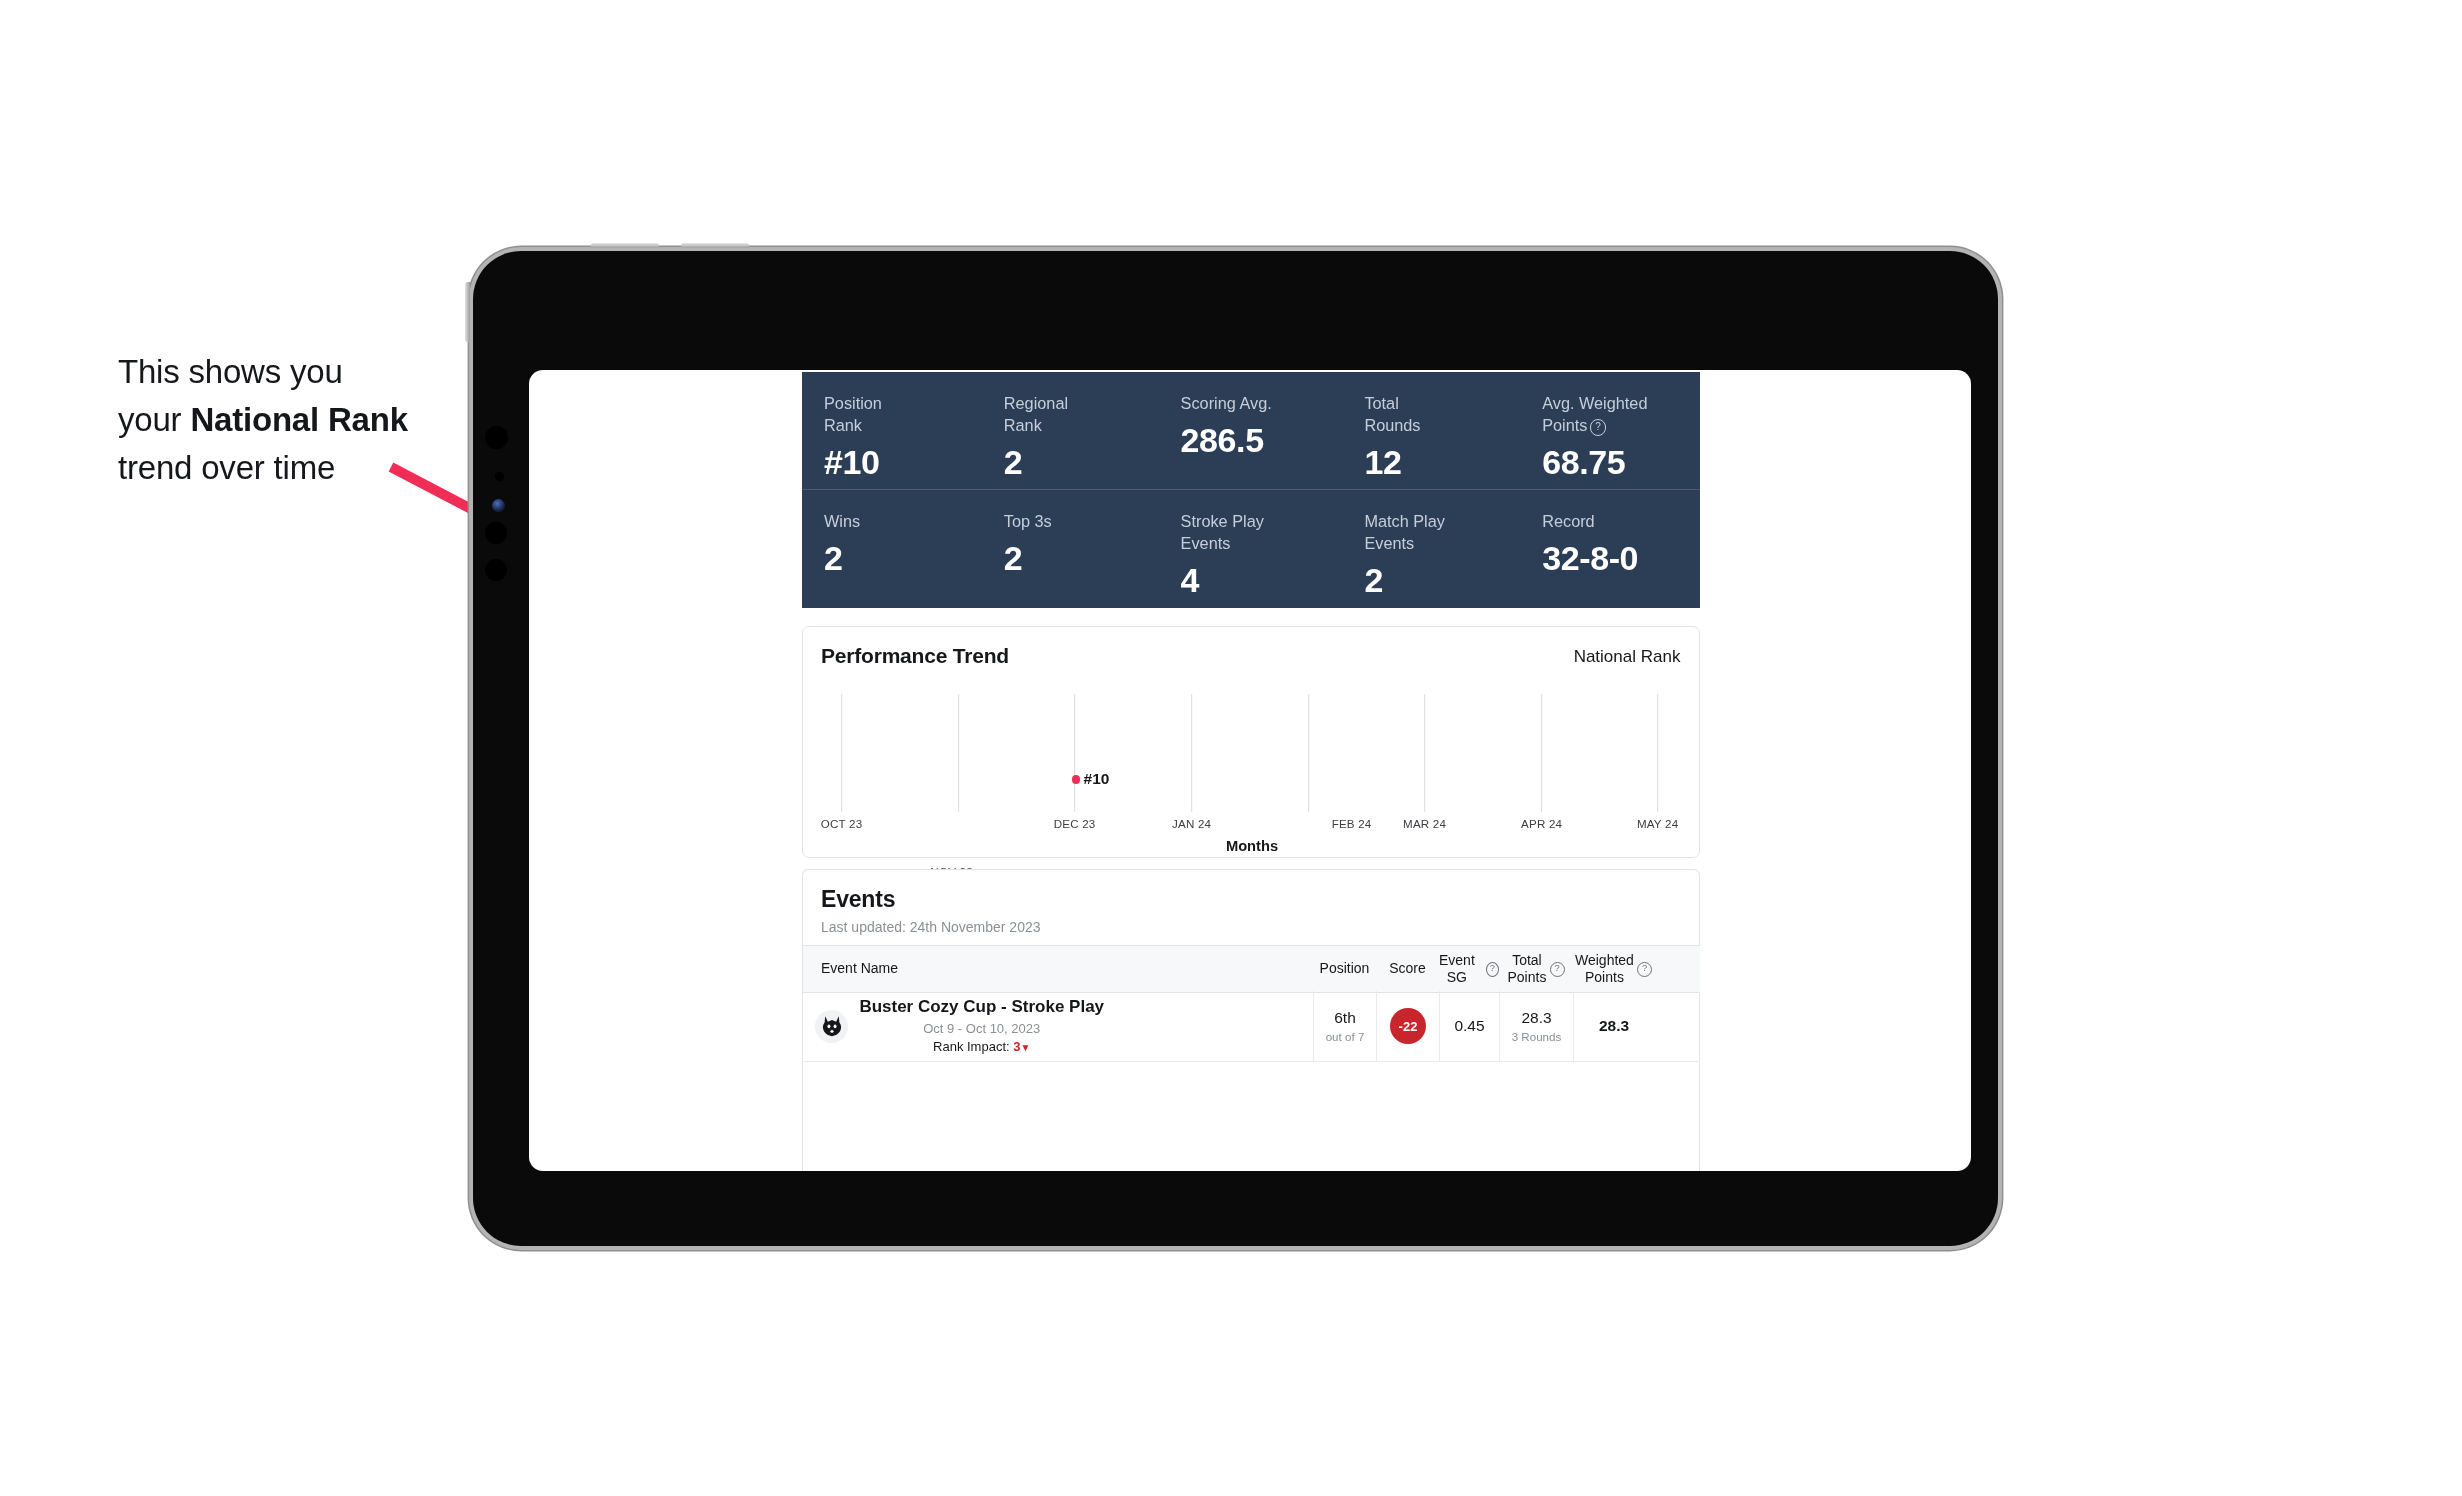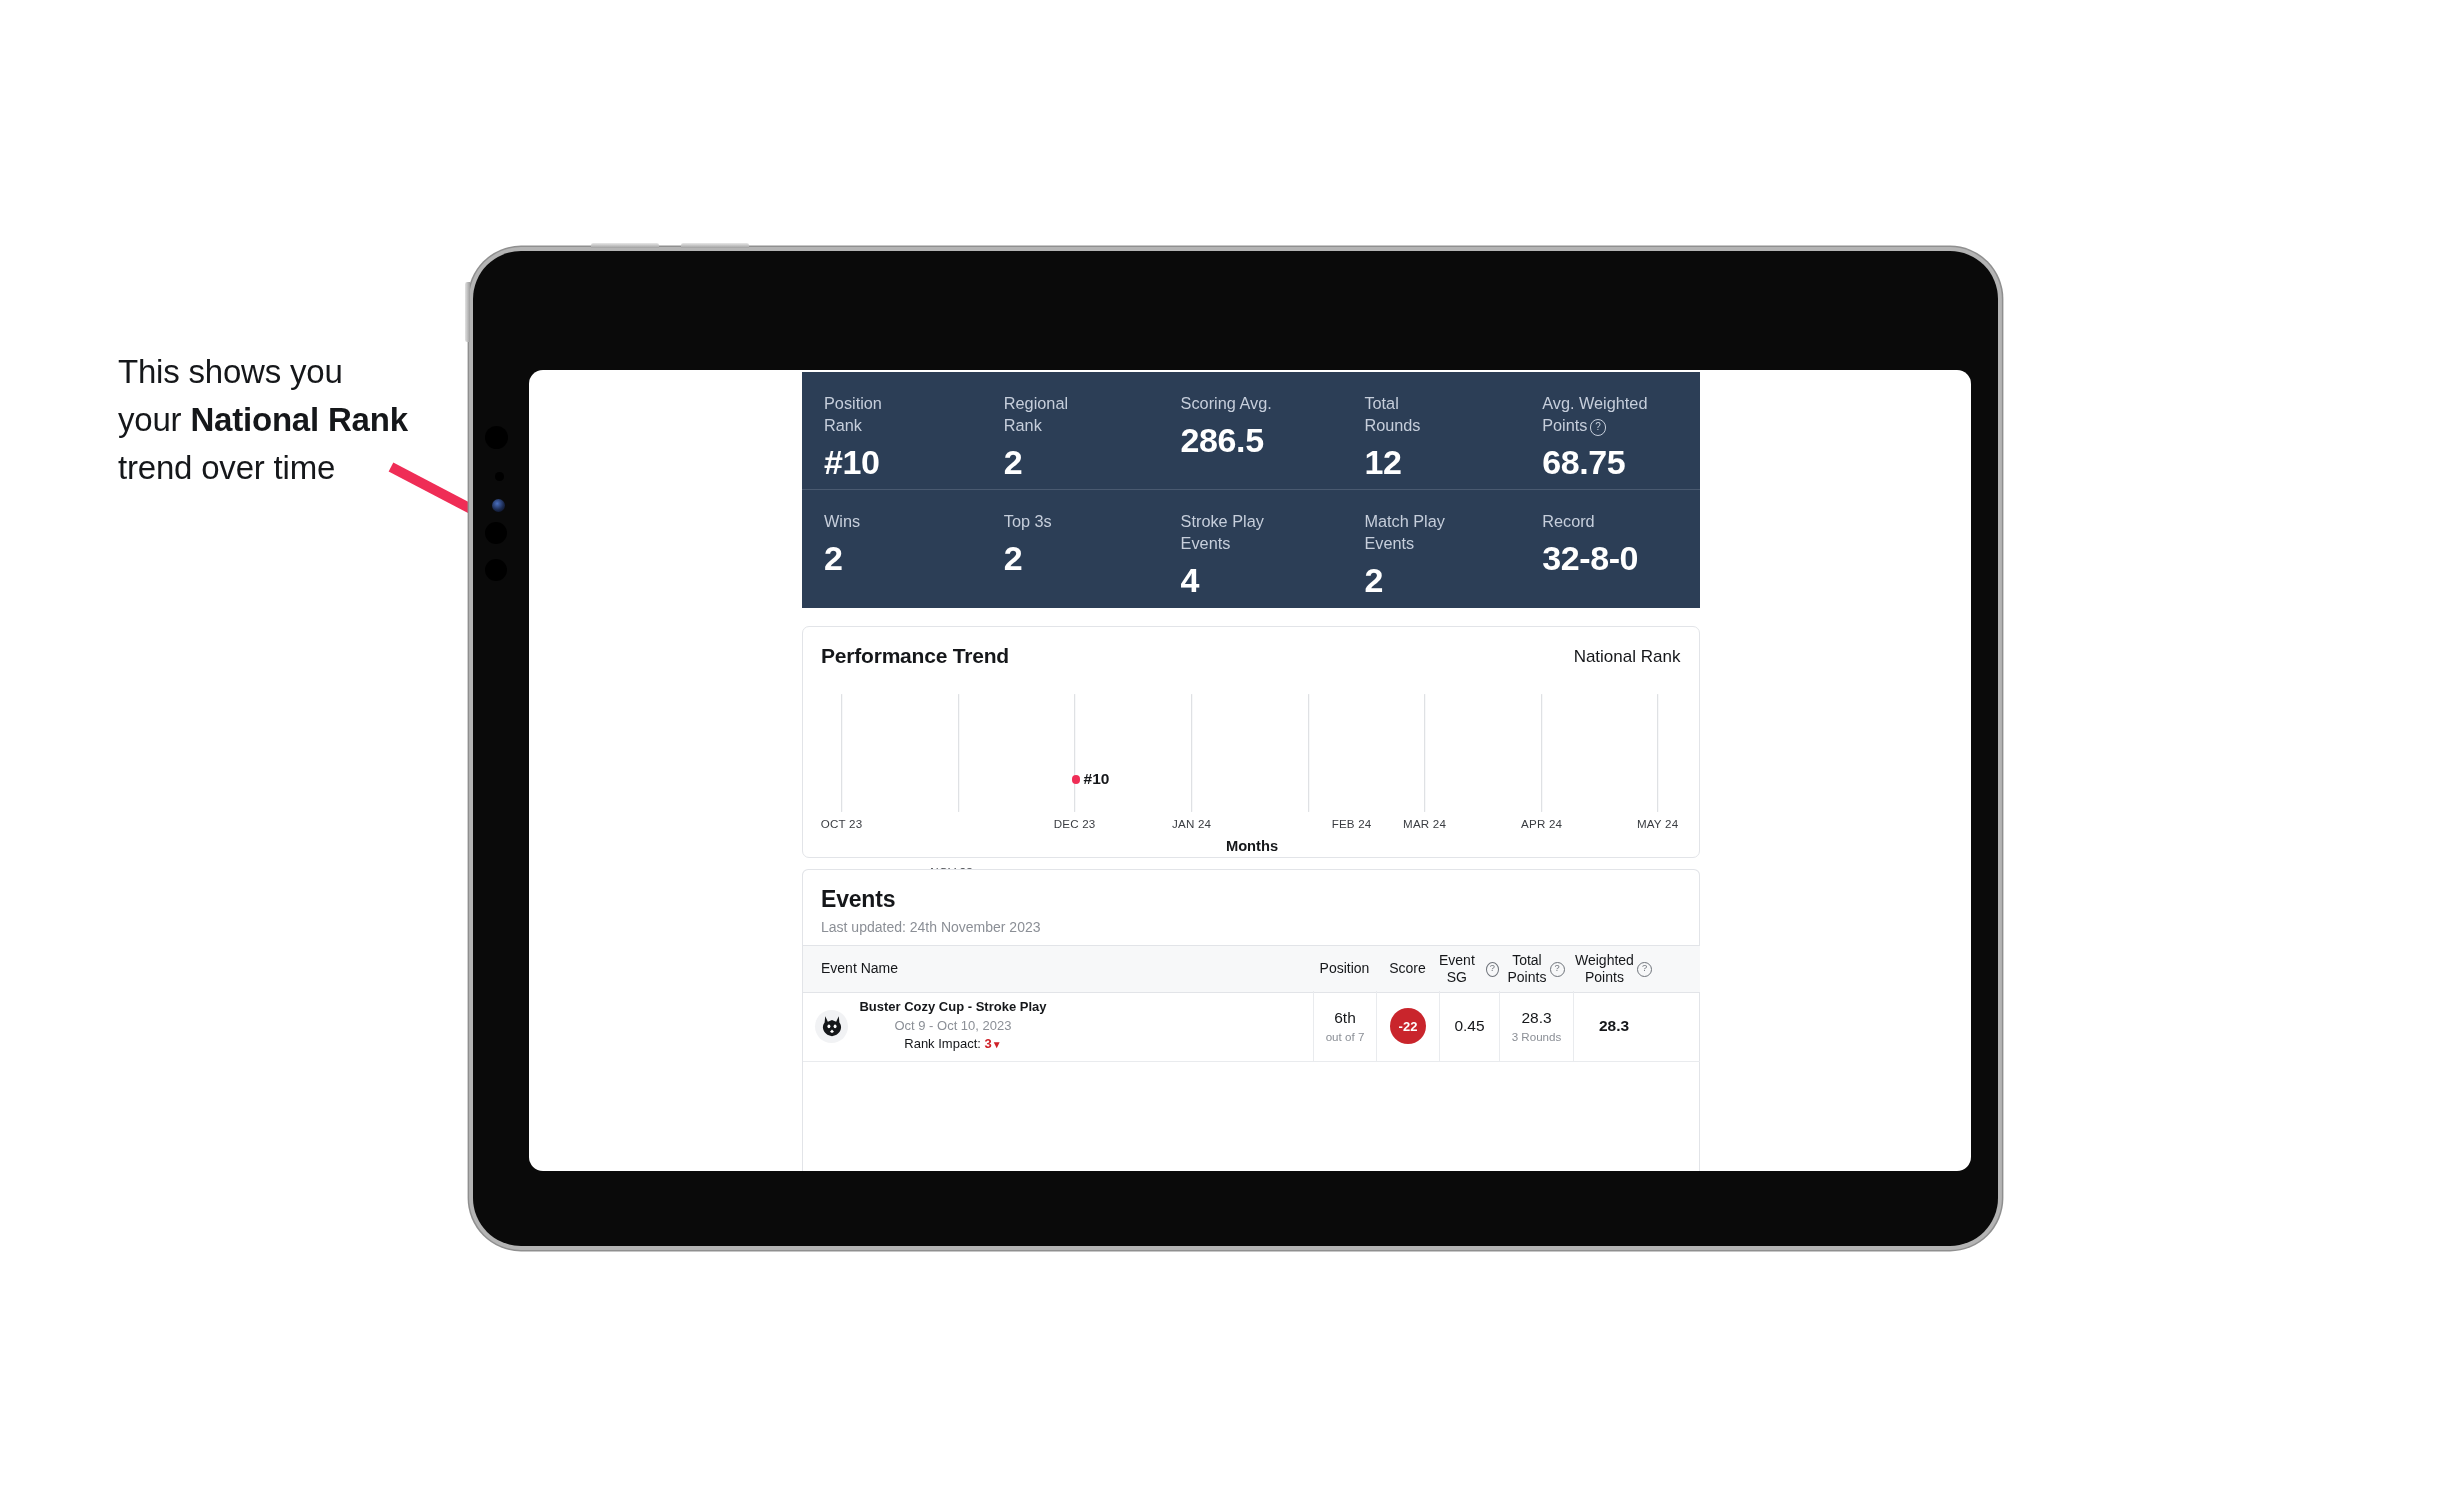--- a/index.html
+++ b/index.html
@@ -266,21 +266,21 @@
   .td.sg{width:60px;}
   .td.tot{width:74px;}
   .td.wp{width:81px;}
   #ev-logo{
     width:33px;height:33px;border-radius:50%;
     background:#f1f2f4;
     display:flex;align-items:center;justify-content:center;
     flex:none;margin-right:11px;
   }
   #ev-text{line-height:1.42;}
-  .ev-name{font-size:13px;font-weight:700;color:#15171a;}
+  .ev-name{font-size:17px;font-weight:700;color:#15171a;}
   .ev-date{font-size:13px;color:#8b8f96;}
   .ev-rank{font-size:13px;color:#15171a;}
   .ev-rank b{color:#cf2027;font-weight:700;}
   .ev-rank .tri{color:#cf2027;font-size:10px;}
   .pos-main{font-size:15.5px;color:#15171a;}
   .pos-sub{font-size:11.6px;color:#8b8f96;margin-top:2.3px;}
   #score-badge{
     width:36px;height:36px;border-radius:50%;
     background:#c9252c;
     color:#ffffff;font-size:13px;font-weight:700;

